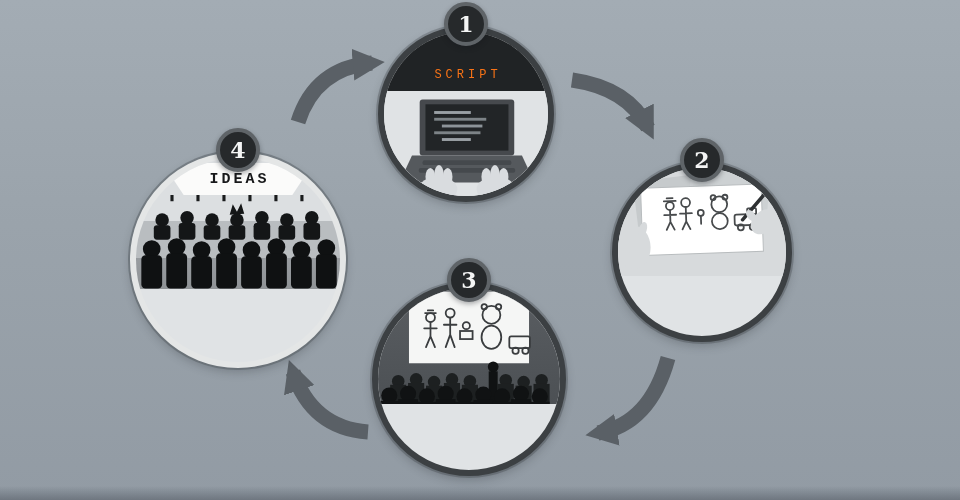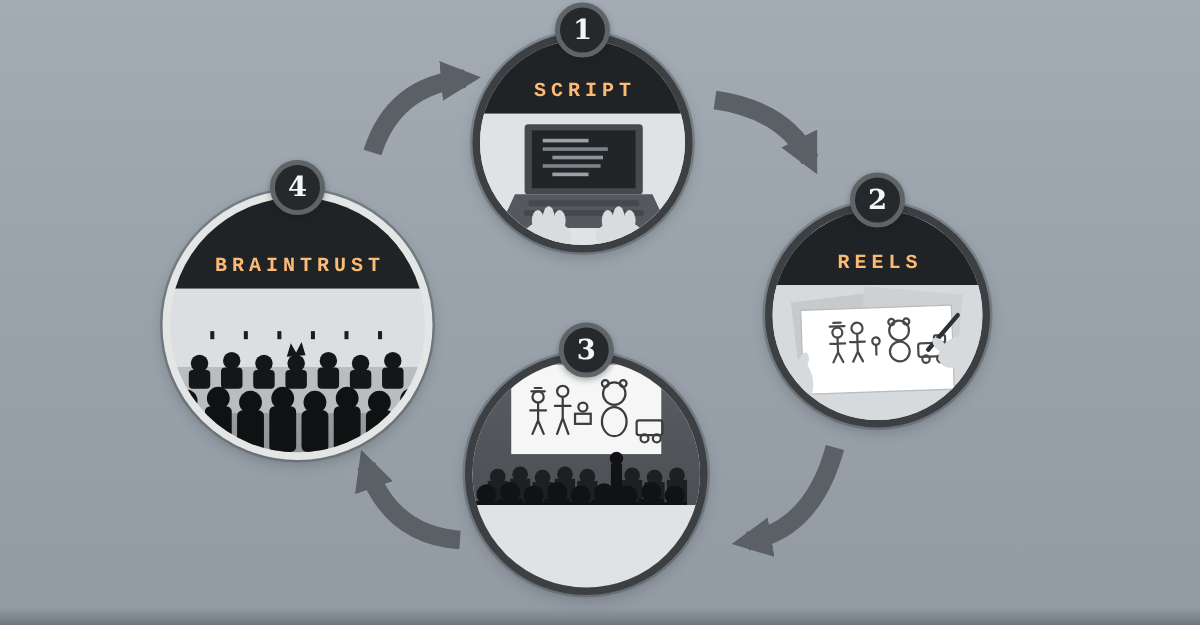--- a/index.html
+++ b/index.html
@@ -24,21 +24,21 @@
     background:#e0e3e5;
     box-shadow:0 0 0 2px rgba(40,44,48,.25), 0 4px 10px rgba(30,34,40,.25);
   }
   .s4 .circle{border-color:#e4e6e6;box-shadow:0 0 0 2px rgba(90,96,102,.55),0 4px 10px rgba(30,34,40,.25);}
   .hdr{
     height:36%;background:#202325;
     display:flex;align-items:flex-end;justify-content:center;
     padding-bottom:9px;box-sizing:border-box;
   }
   .lbl{
-    color:#fdba74;font-size:16px;font-weight:bold;letter-spacing:4px;
+    color:#f97316;font-size:12px;font-weight:normal;letter-spacing:4px;
     text-indent:4px;white-space:nowrap;
   }
   .body{
     position:relative;height:64%;width:100%;
     display:flex;flex-direction:column;align-items:center;justify-content:flex-end;
   }
   .body svg{display:block;}
   .body-light{background:#e0e3e5;}
   .body-paper{background:#d7dadc;}
   .body-theater{background:linear-gradient(180deg,#5a5e62,#4c5054);}
@@ -116,23 +116,20 @@
         </svg>
       </div>
     </div>
   </div>
 
   <div class="step s2">
     <div class="badge">
       <span>2</span>
     </div>
     <div class="circle">
-      <div class="hdr">
-        <span class="lbl">REELS</span>
-      </div>
       <div class="body body-paper">
         <svg width="100%" height="100%" viewBox="0 0 170 108" preserveAspectRatio="xMidYMid meet">
           <rect x="18" y="8" width="92" height="58" fill="#c6cacc" transform="rotate(-7 64 37)"></rect>
           <rect x="72" y="4" width="80" height="52" fill="#cdd1d3" transform="rotate(5 112 30)"></rect>
           <g transform="rotate(-2 85 52)">
             <rect x="24" y="18" width="122" height="68" fill="#ffffff" stroke="#b8bcbe"></rect>
             <g fill="none" stroke="#474a4c" stroke-width="1.8" stroke-linecap="round">
               <path d="M47 32 h12 M50 29 h6"></path>
               <circle cx="53" cy="37" r="4"></circle>
               <path d="M53 41 L53 53 M47 46 L59 46 M53 53 L49 61 M53 53 L57 61"></path>
@@ -227,24 +224,24 @@
         </svg>
       </div>
     </div>
   </div>
 
   <div class="step s4">
     <div class="badge">
       <span>4</span>
     </div>
     <div class="circle">
-      <div class="hdr">
-        <span class="lbl">BRAINTRUST</span>
-      </div>
       <div class="body body-room">
+        <div class="ideas-banner">
+          <span>IDEAS</span>
+        </div>
         <svg class="fill-rest" viewBox="0 0 190 90" preserveAspectRatio="xMidYMax meet">
           <g fill="#1a1c1d">
             <rect x="30" y="0" width="3" height="6"></rect>
             <rect x="55" y="0" width="3" height="6"></rect>
             <rect x="80" y="0" width="3" height="6"></rect>
             <rect x="105" y="0" width="3" height="6"></rect>
             <rect x="130" y="0" width="3" height="6"></rect>
             <rect x="155" y="0" width="3" height="6"></rect>
           </g>
           <g fill="#141617">

